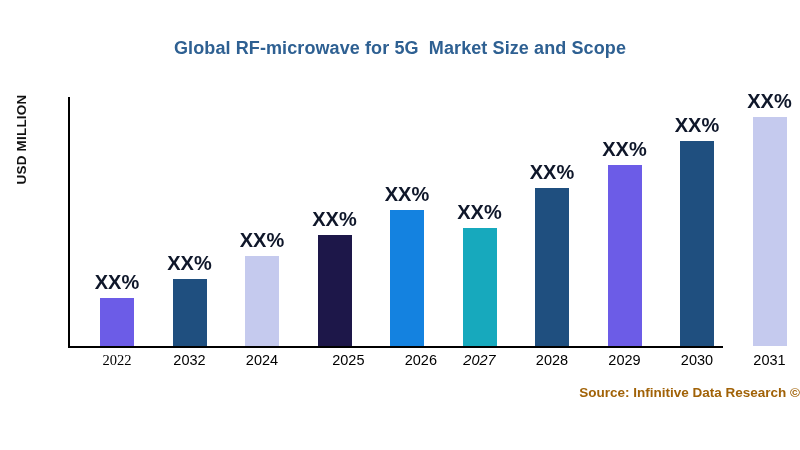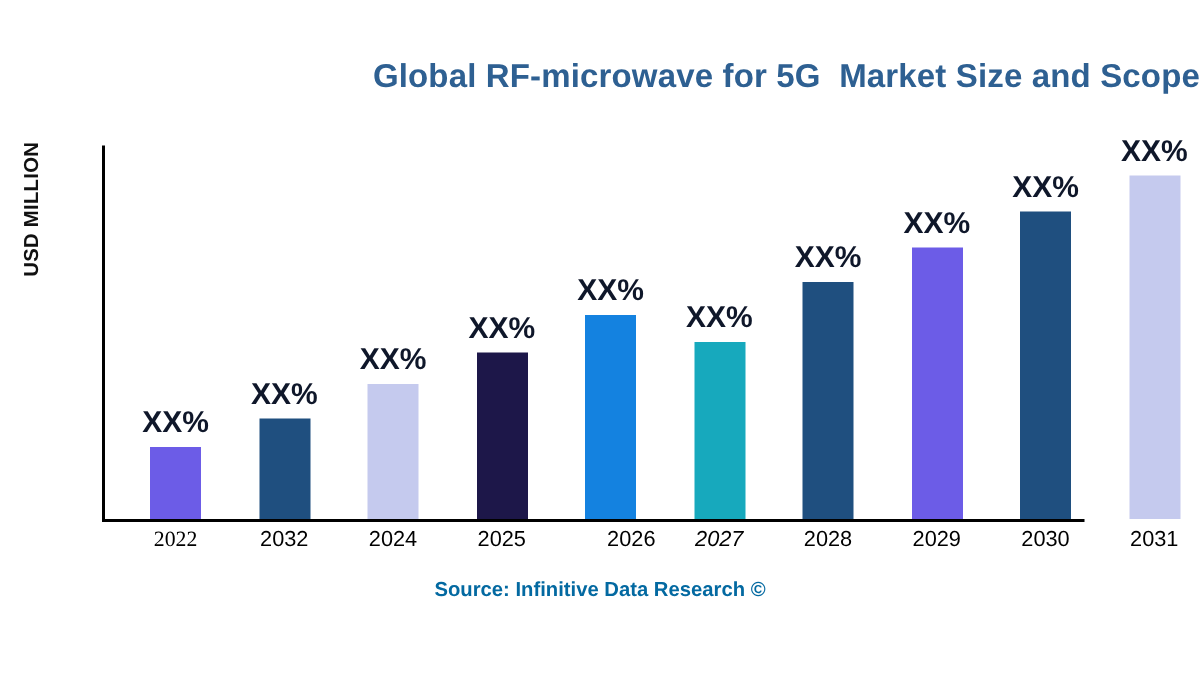--- a/index.html
+++ b/index.html
@@ -20,22 +20,22 @@
     height: 450px;
     background: #ffffff;
   }
 
   
   #chart-title {
     position: absolute;
     left: 0;
     top: 38px;
     width: 800px;
-    text-align: right;
-    font-size: 22px;
+    text-align: center;
+    font-size: 18px;
     font-weight: bold;
     color: #2e6092;
     letter-spacing: 0.1px;
     white-space: pre;
   }
 
   
   #y-axis-title {
     position: absolute;
     left: -44px;
@@ -117,24 +117,24 @@
     text-align: center;
     white-space: nowrap;
   }
 
   
   #source-note {
     position: absolute;
     left: 0;
     top: 385px;
     width: 800px;
-    text-align: center;
+    text-align: right;
     font-size: 13.5px;
     font-weight: bold;
-    color: #0369a1;
+    color: #a16207;
   }
 </style>
 </head>
 <body>
 
 <div id="figure">
 
   <div id="chart-title">Global RF-microwave for 5G  Market Size and Scope</div>
 
   <div id="y-axis-title">USD MILLION</div>
@@ -184,21 +184,21 @@
         </div>
         <div class="bar-group" style="left: 684.5px; width: 34px; height: 229px;">
           <div class="bar" style="height: 229px; background: rgb(197, 202, 238);"></div>
           <div class="bar-label" style="bottom: 233px;">XX%</div>
         </div>
       </div>
     <div id="ticks-container">
         <div class="tick-label" style="left: 19px; width: 60px; font-family: Liberation Serif, serif;">2022</div>
         <div class="tick-label" style="left: 91.5px; width: 60px;">2032</div>
         <div class="tick-label" style="left: 164px; width: 60px;">2024</div>
-        <div class="tick-label" style="left: 236.5px; width: 60px;">2025</div>
+        <div class="tick-label" style="left: 236.5px; width: 60px; text-align: right;">2025</div>
         <div class="tick-label" style="left: 309px; width: 60px; text-align: right;">2026</div>
         <div class="tick-label" style="left: 381.5px; width: 60px; font-style: italic;">2027</div>
         <div class="tick-label" style="left: 454px; width: 60px;">2028</div>
         <div class="tick-label" style="left: 526.5px; width: 60px;">2029</div>
         <div class="tick-label" style="left: 599px; width: 60px;">2030</div>
         <div class="tick-label" style="left: 671.5px; width: 60px;">2031</div>
       </div>
 
   </div>
 

